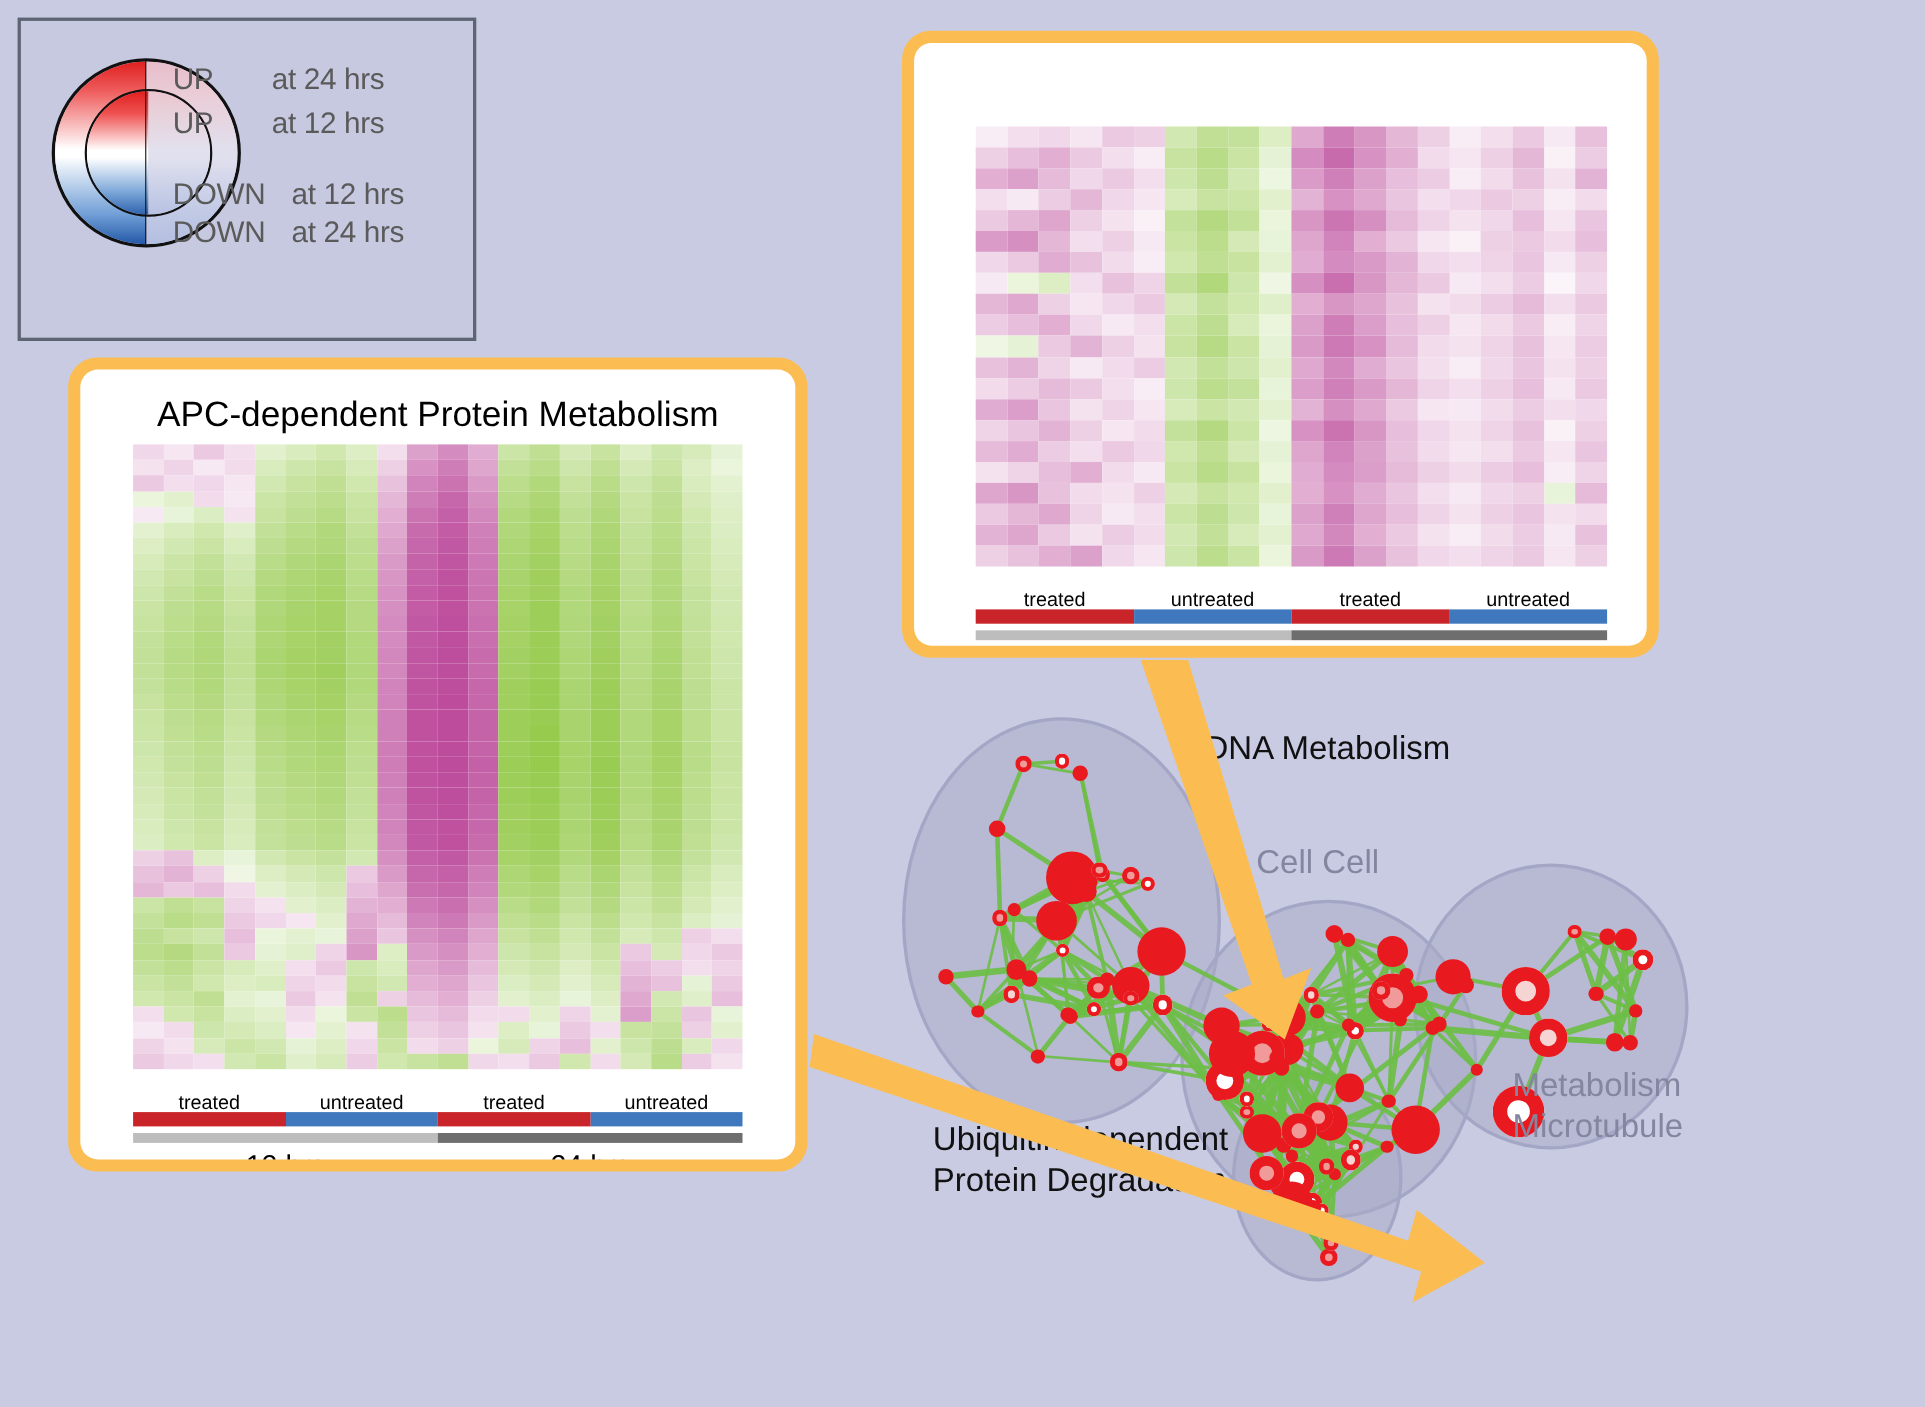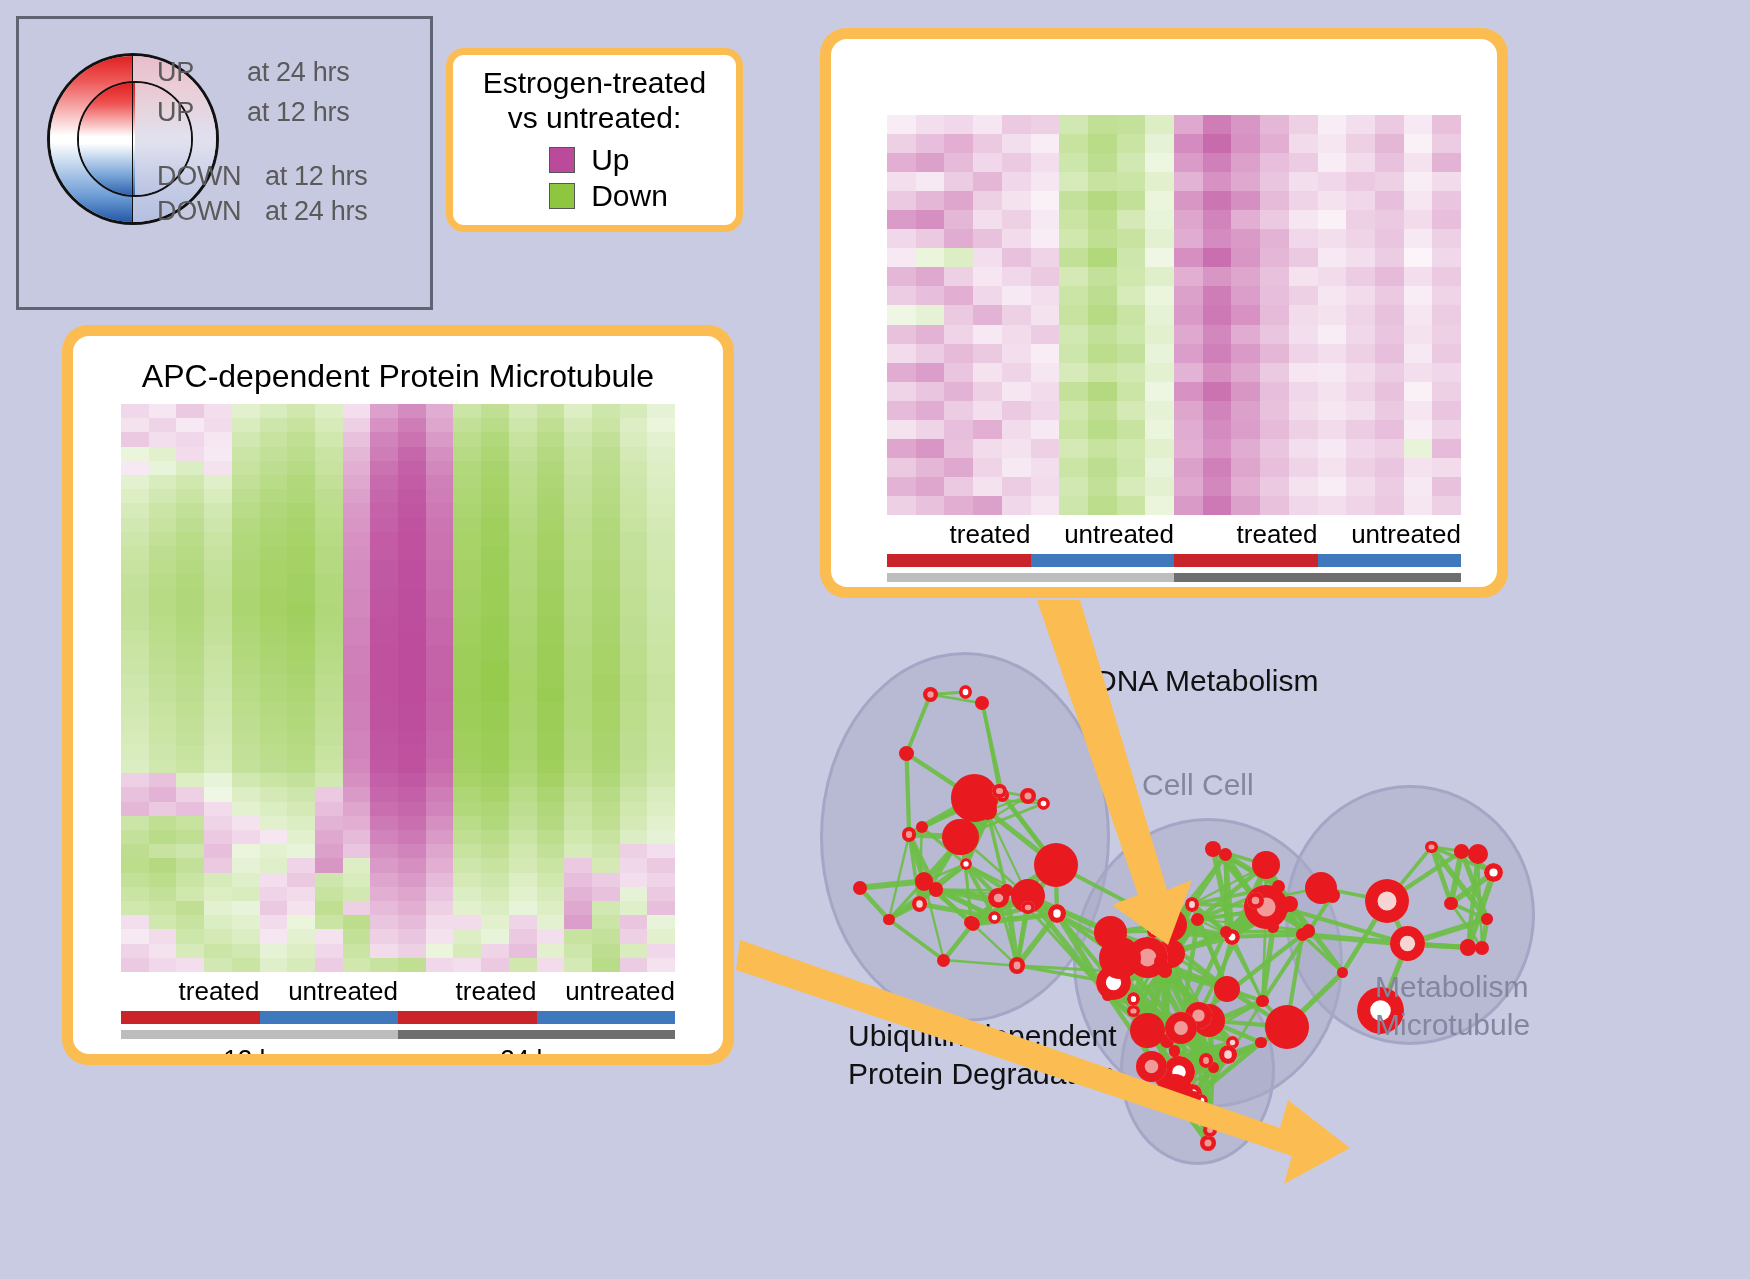--- a/index.html
+++ b/index.html
@@ -68,21 +68,21 @@
 
   
   .panel{position:absolute;background:#fbbd52;border-radius:26px;padding:11px;box-sizing:border-box;}
   .panel > .sheet{background:#fff;width:100%;height:100%;border-radius:16px;position:relative;overflow:hidden;}
   .panel-title{width:100%;text-align:center;font-size:32px;color:#000;position:absolute;}
 
   .hm{position:absolute;display:grid;}
   .hm i{display:block;}
 
   .axis-labels{position:absolute;display:flex;}
-  .axis-labels span{flex:1;text-align:right;font-size:26px;color:#000;}
+  .axis-labels span{flex:1;text-align:center;font-size:18px;color:#000;margin-top:16px;}
   .bar-row{position:absolute;display:flex;}
   .bar-row .seg{height:100%;}
   .time-row{position:absolute;display:flex;}
   .time-row .seg{height:100%;}
   .time-labels{position:absolute;display:flex;}
   .time-labels span{flex:1;text-align:center;font-size:26px;color:#000;}
 
   
   #panel-rf{left:820px;top:28px;width:688px;height:570px;}
   #panel-apc{left:62px;top:325px;width:672px;height:740px;}
@@ -122,36 +122,20 @@
     <div class="wl-txt" style="left:228px;top:38px;">at 24 hrs</div>
     <div class="wl-txt" style="left:138px;top:78px;">UP</div>
     <div class="wl-txt" style="left:228px;top:78px;">at 12 hrs</div>
     <div class="wl-txt" style="left:138px;top:142px;">DOWN</div>
     <div class="wl-txt" style="left:246px;top:142px;">at 12 hrs</div>
     <div class="wl-txt" style="left:138px;top:177px;">DOWN</div>
     <div class="wl-txt" style="left:246px;top:177px;">at 24 hrs</div>
 
   </div>
 
-  <div id="ud-legend">
-    <div class="inner">
-      <div class="l1">Estrogen-treated</div>
-      <div class="l2">vs untreated:</div>
-      <div class="rows">
-        <div class="ud-row">
-          <span class="swatch" style="background:#bc4a9b"></span>
-          <span class="ud-label">Up</span>
-        </div>
-        <div class="ud-row">
-          <span class="swatch" style="background:#8ec63f"></span>
-          <span class="ud-label">Down</span>
-        </div>
-      </div>
-    </div>
-  </div>
 
   <div class="panel" id="panel-rf">
     <div class="sheet">
       <div class="hm" id="hm-rf" style="left: 56px; top: 76px; width: 574px; height: 400px; grid-template-columns: repeat(20, 1fr); grid-template-rows: repeat(21, 1fr);">
           <i style="background:rgb(248,237,245)"></i>
           <i style="background:rgb(243,222,237)"></i>
           <i style="background:rgb(240,215,233)"></i>
           <i style="background:rgb(246,230,241)"></i>
           <i style="background:rgb(235,201,225)"></i>
           <i style="background:rgb(238,208,229)"></i>
@@ -588,21 +572,21 @@
       <div class="time-row" style="left:56px;top:534px;width:574px;height:9px;">
         <div class="seg" style="width:50%;background:#bdbdbd"></div>
         <div class="seg" style="width:50%;background:#6e6e6e"></div>
       </div>
 
     </div>
   </div>
 
   <div class="panel" id="panel-apc">
     <div class="sheet">
-      <div class="panel-title" style="top:22px;">APC-dependent Protein Microtubule</div>
+      <div class="panel-title" style="top:22px;">APC-dependent Protein Metabolism</div>
       <div class="hm" id="hm-apc" style="left: 48px; top: 68px; width: 554px; height: 568px; grid-template-columns: repeat(20, 1fr); grid-template-rows: repeat(40, 1fr);">
           <i style="background:rgb(240,215,233)"></i>
           <i style="background:rgb(246,230,241)"></i>
           <i style="background:rgb(235,201,225)"></i>
           <i style="background:rgb(243,222,237)"></i>
           <i style="background:rgb(226,240,205)"></i>
           <i style="background:rgb(217,236,190)"></i>
           <i style="background:rgb(208,231,174)"></i>
           <i style="background:rgb(221,238,197)"></i>
           <i style="background:rgb(243,222,237)"></i>

